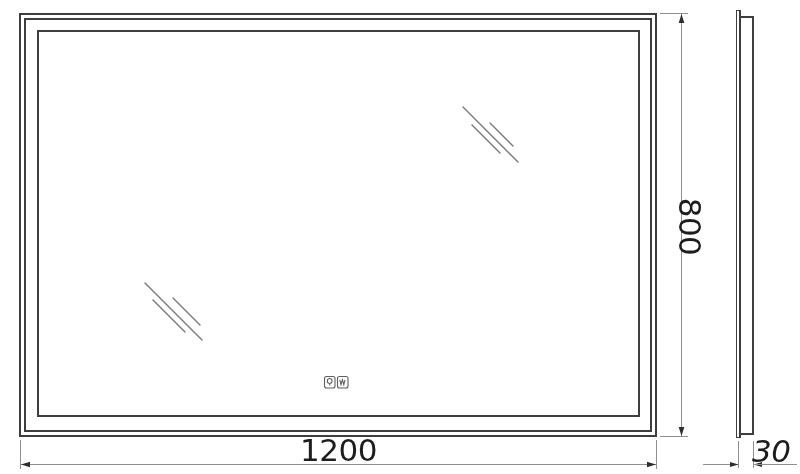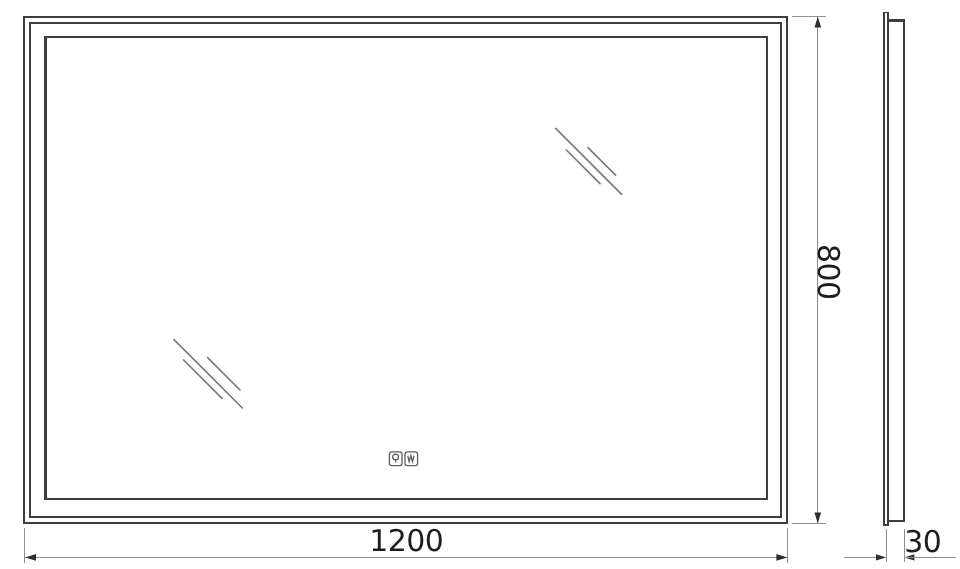--- a/index.html
+++ b/index.html
@@ -26,29 +26,29 @@
   .stroke-outline   { stroke: var(--color-outline);   fill: none; }
   .stroke-dim       { stroke: var(--color-dimension); fill: none; stroke-width: 1; }
   .fill-arrow       { fill: var(--color-arrow); stroke: none; }
   .stroke-reflect   { stroke: var(--color-reflection); fill: none; stroke-width: 1.4; stroke-linecap: round; }
   .stroke-icon      { stroke: var(--color-icon); fill: none; stroke-width: 1.1; }
   .crisp            { shape-rendering: crispEdges; }
 
   .dim-label {
     position: absolute;
     color: var(--color-text);
-    font-size: 25px;
+    font-size: 31px;
     line-height: 21px;
     letter-spacing: -0.5px;
     text-align: center;
     white-space: nowrap;
     user-select: none;
   }
   .dim-label-width  { left: 288px; top: 440px; width: 101px; }
-  .dim-label-depth  { left: 752px; top: 441px; width: 34px; }
+  .dim-label-depth  { left: 752px; top: 441px; width: 34px; font-style: italic; }
   .dim-label-height {
     left: 690px; top: 226px; width: 0; height: 0;
     display: flex; align-items: center; justify-content: center;
   }
   .dim-label-height .rot {
     transform: rotate(90deg);
     transform-origin: center;
     display: block;
   }
 </style>

